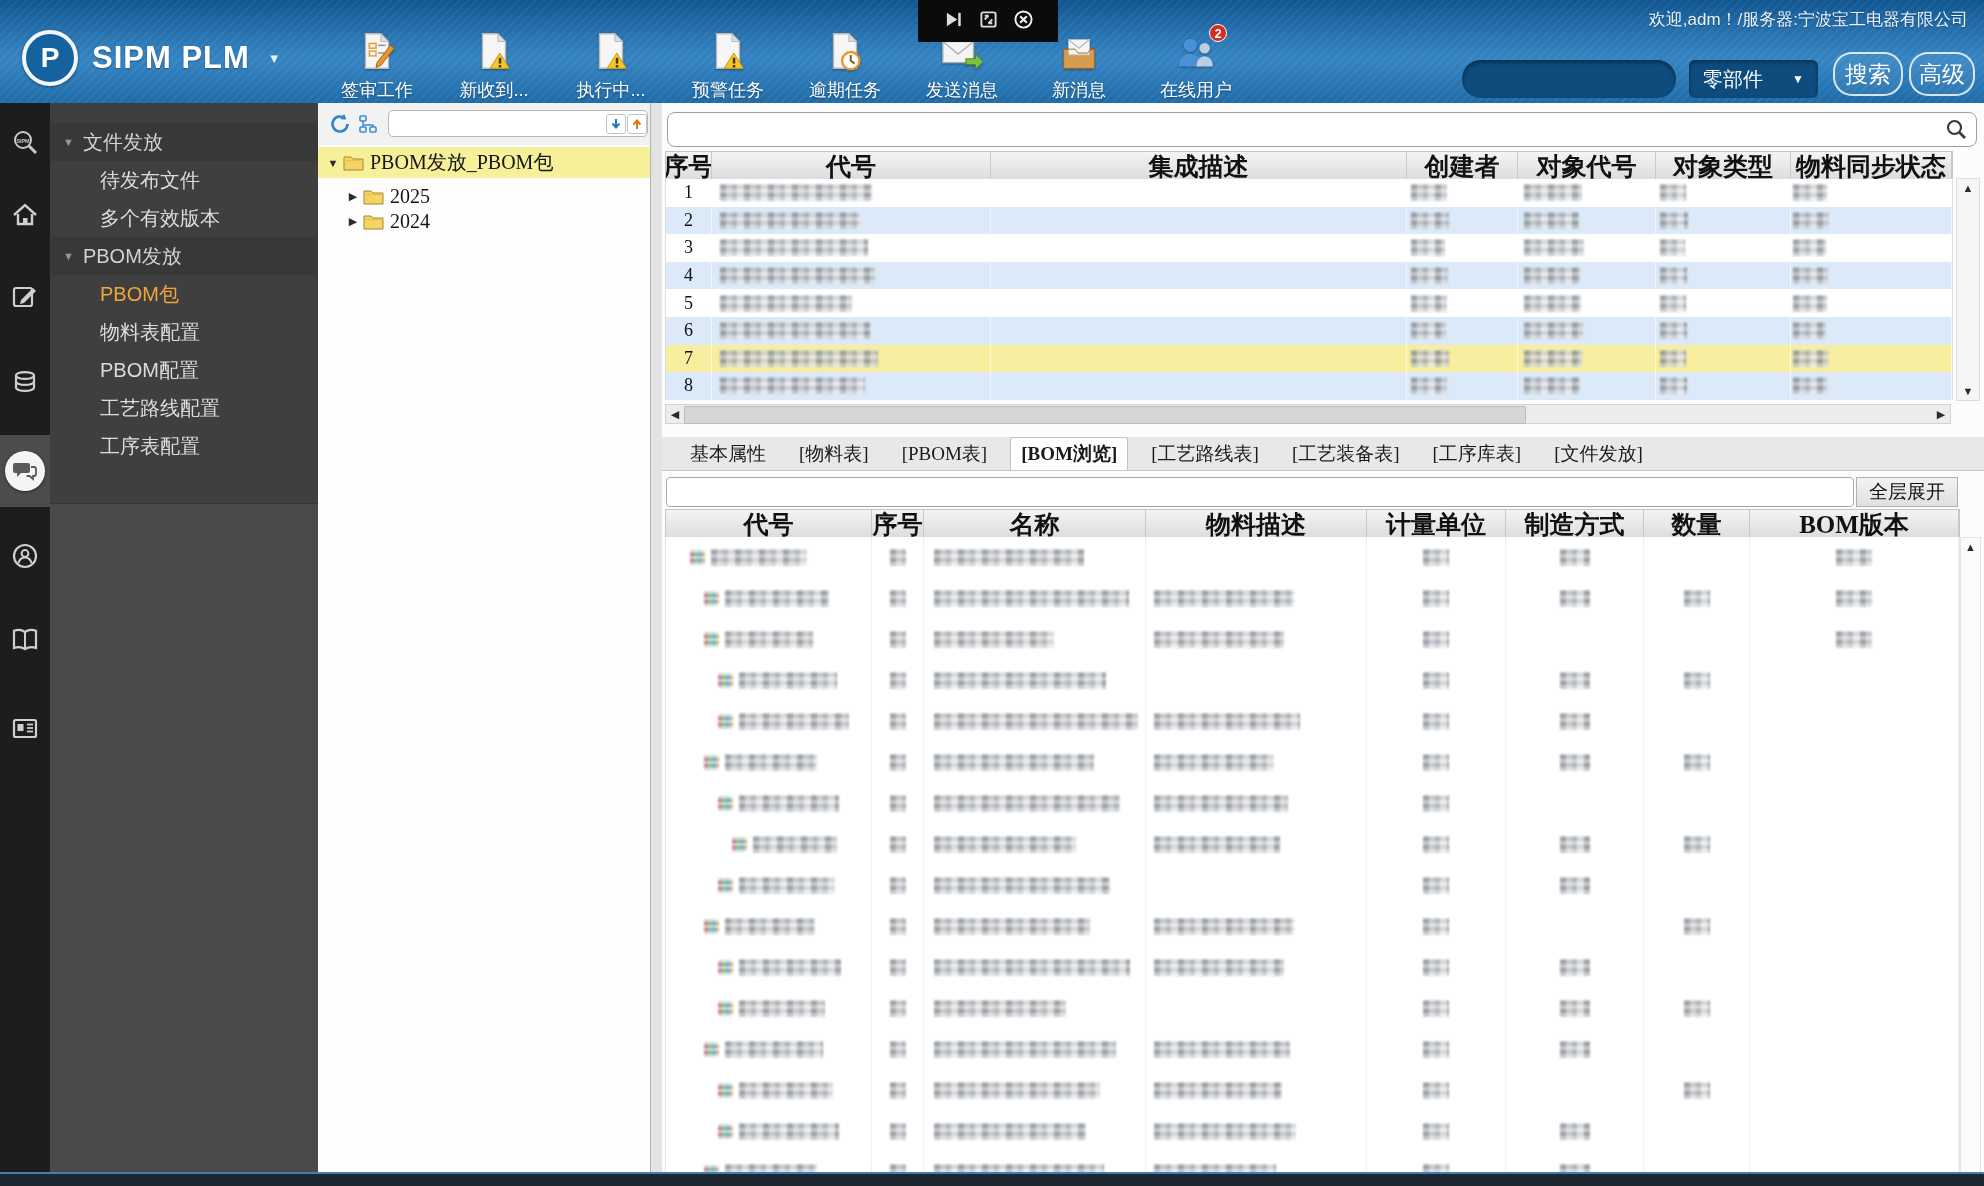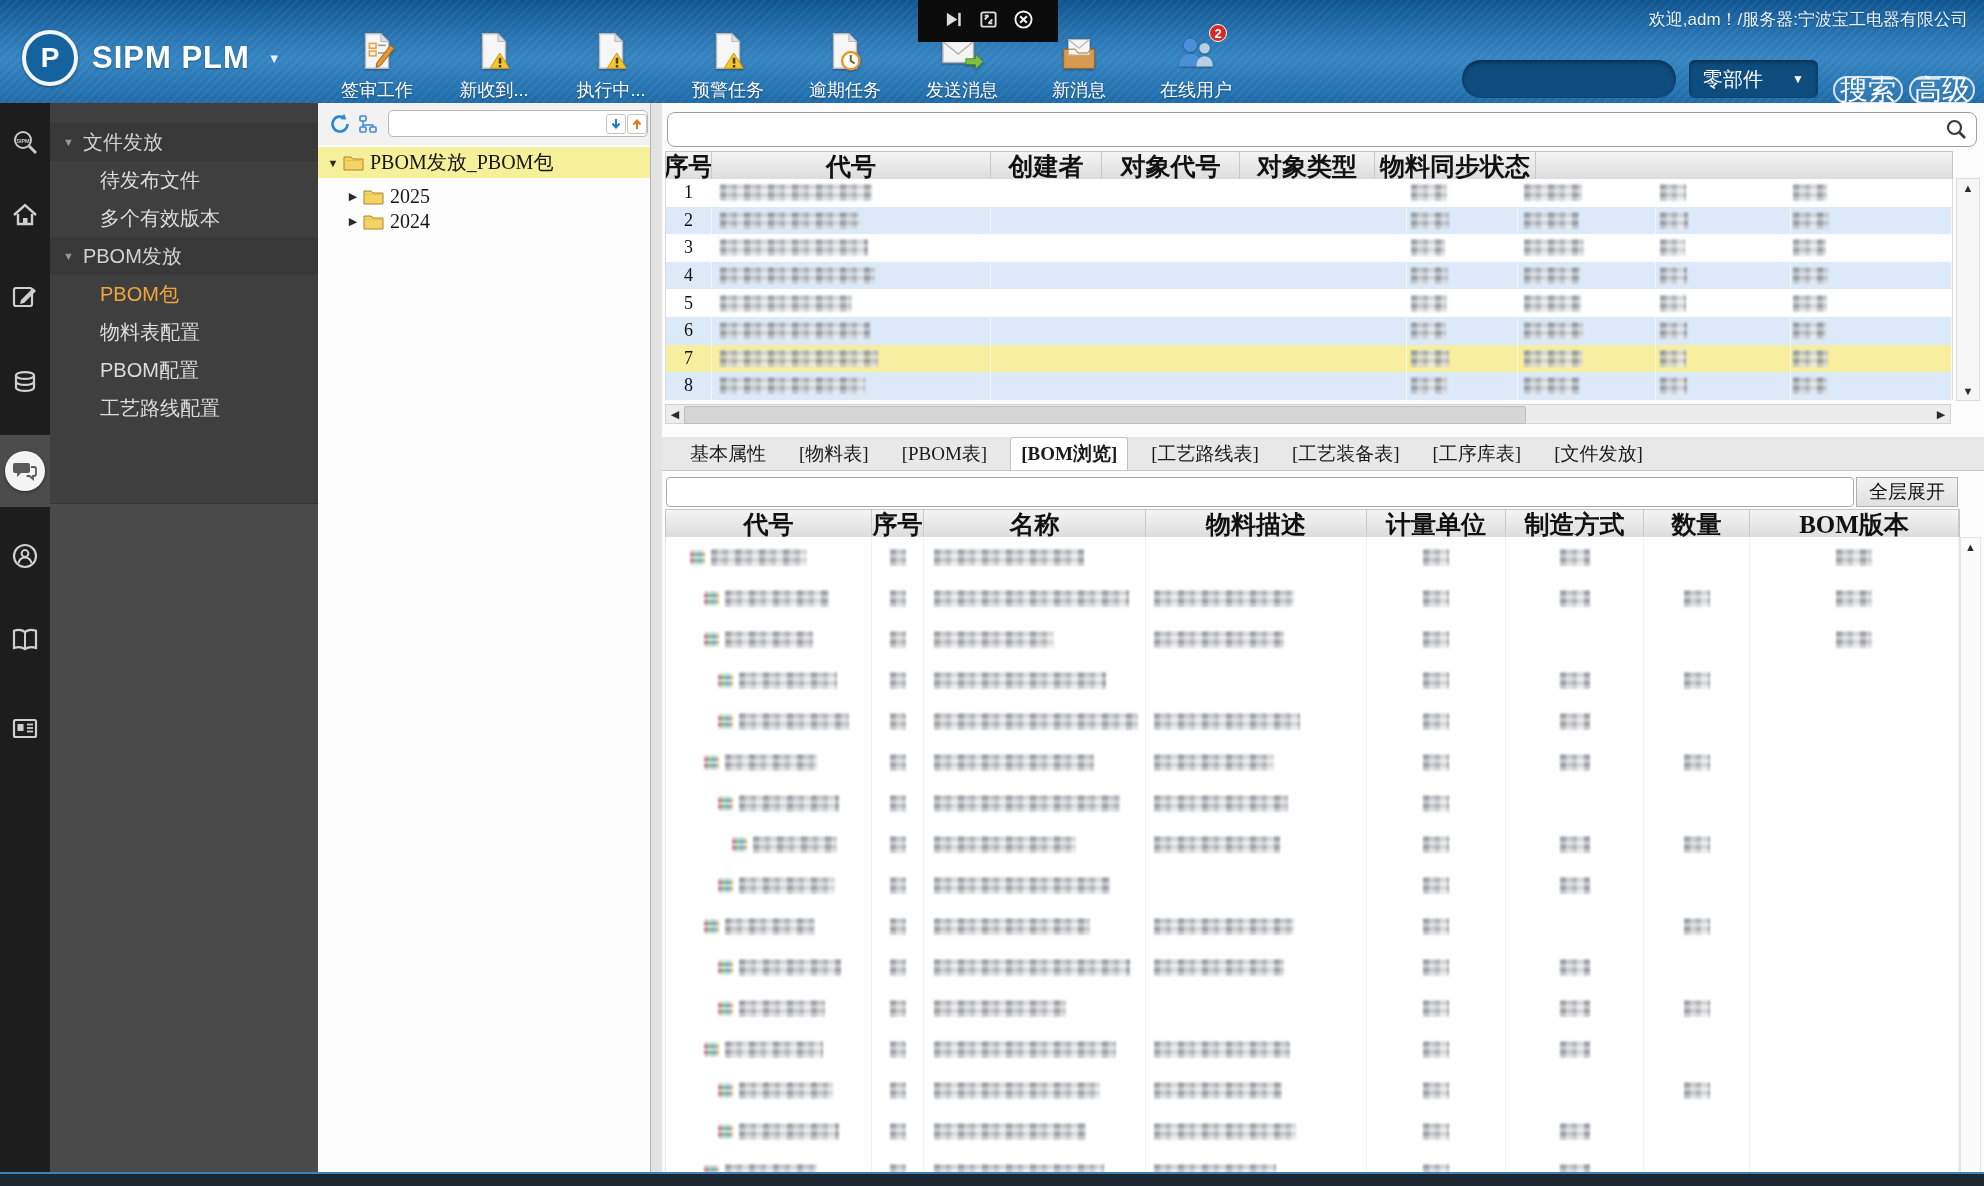--- a/index.html
+++ b/index.html
@@ -26,22 +26,22 @@
     border:1px solid #fff;padding:0 3px;box-sizing:border-box;}
   .tblabel{margin-top:2px;color:#fff;font-size:18px;text-shadow:0 1px 2px rgba(0,0,0,.4);white-space:nowrap;}
   .welcome{position:absolute;right:16px;top:8px;color:#eaf3fb;font-size:17px;z-index:3;text-shadow:0 1px 1px rgba(0,0,0,.3);}
   .qsearch{position:absolute;left:1462px;top:60px;width:214px;height:38px;border-radius:19px;border:none;
     background:#0e4c7e;box-shadow:inset 0 2px 4px rgba(0,0,0,.45);z-index:3;color:#fff;font-size:18px;
     padding:0 16px;box-sizing:border-box;outline:none;}
   .qcat{position:absolute;left:1689px;top:60px;width:129px;height:38px;border-radius:6px;background:#0e4c7e;
     box-shadow:inset 0 2px 4px rgba(0,0,0,.4);z-index:3;display:flex;align-items:center;justify-content:space-between;
     padding:0 14px;box-sizing:border-box;color:#fff;font-size:20px;cursor:pointer;}
   .qcat .car{font-size:12px;color:#fff;}
-  .qbtn{position:absolute;top:76px;height:28px;border-radius:19px;border:2px solid rgba(255,255,255,.8);
-    background:rgba(255,255,255,.06);color:#fff;font-size:28px;z-index:3;display:flex;align-items:center;
+  .qbtn{position:absolute;top:52px;height:44px;border-radius:19px;border:2px solid rgba(255,255,255,.8);
+    background:rgba(255,255,255,.06);color:#fff;font-size:23px;z-index:3;display:flex;align-items:center;
     justify-content:center;cursor:pointer;box-sizing:border-box;}
   .qbtn.search{left:1833px;width:70px;} .qbtn.adv{left:1909px;width:66px;}
 
   
   .capbar{position:absolute;left:918px;top:0;width:140px;height:42px;background:#0b0b0b;z-index:5;
     display:flex;align-items:center;justify-content:center;gap:16px;}
   .capbar svg{width:19px;height:19px;}
 
   
   .rail{position:absolute;left:0;top:103px;bottom:12px;width:50px;background:#1d1d1d;z-index:2;}
@@ -345,20 +345,23 @@
           <span>PBOM包</span>
         </div>
         <div class="mi mc">
           <span>物料表配置</span>
         </div>
         <div class="mi mc">
           <span>PBOM配置</span>
         </div>
         <div class="mi mc">
           <span>工艺路线配置</span>
+        </div>
+        <div class="mi mc">
+          <span>工序表配置</span>
         </div>
       </div>
     <div class="menu-lower"></div>
   </div>
 
   <div class="treepanel">
     <div class="tree-toolbar">
       <div class="tt-refresh">
         <svg viewBox="0 0 24 24">
             <path d="M19.5 12 a7.5 7.5 0 1 1 -2.6-5.7" fill="none" stroke="#2b87d3" stroke-width="2.6"></path>
@@ -416,20 +419,21 @@
   <div class="main">
     <input class="m-search" value="" style="">
     <svg class="m-search-ic" viewBox="0 0 22 22">
         <circle cx="9.5" cy="9.5" r="6.5" fill="none" stroke="#3a3a3a" stroke-width="2.2"></circle>
         <line x1="14.5" y1="14.5" x2="20" y2="20" stroke="#3a3a3a" stroke-width="2.6"></line>
       </svg>
 
     <div class="thead t1head" id="t1head">
         <div class="th" style="width: 46px;">序号</div>
         <div class="th" style="width: 279px;">代号</div>
+        <div class="th" style="width: 416px;">集成描述</div>
         <div class="th" style="width: 111px;">创建者</div>
         <div class="th" style="width: 138px;">对象代号</div>
         <div class="th" style="width: 135px;">对象类型</div>
         <div class="th" style="width: 161px;">物料同步状态</div>
       </div>
     <div class="t1body" id="t1body">
         <div class="t1r">
           <div class="tc" style="width: 46px;">
             <span class="seqnum">1</span>
           </div>

